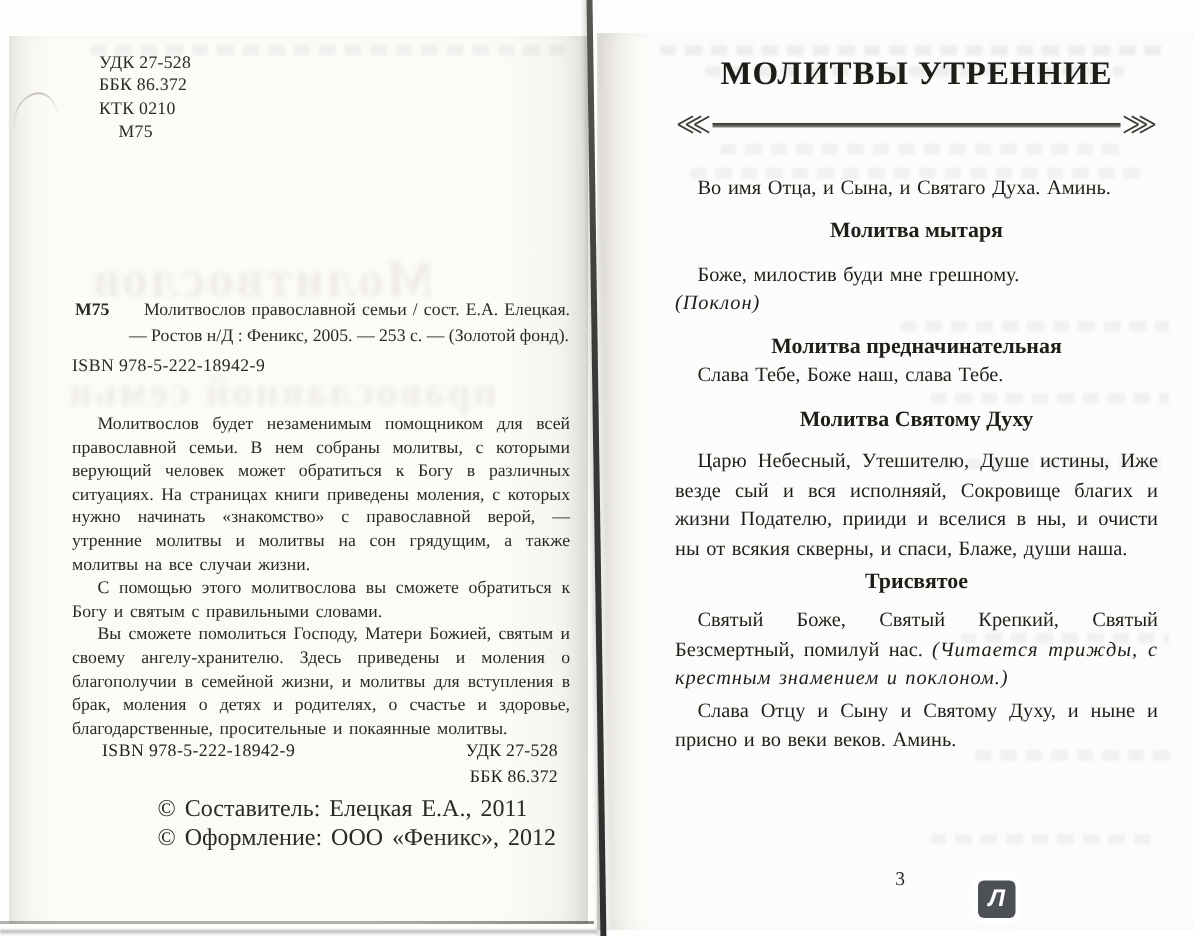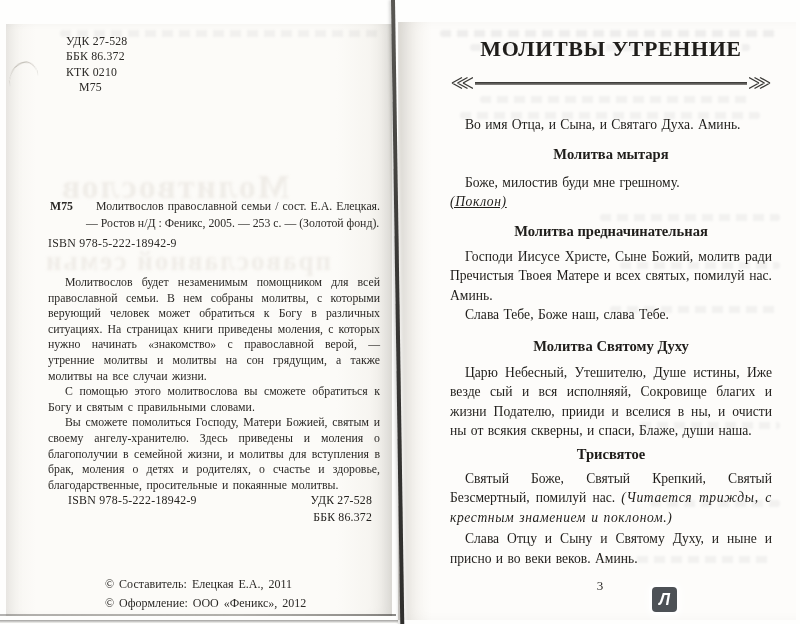--- a/index.html
+++ b/index.html
@@ -48,38 +48,38 @@
   .codes-top .indent{padding-left:13px;}
   .entry{position:relative;margin-top:102px;padding-left:38px;line-height:17px;text-align:justify;}
   .entry .label{position:absolute;left:2px;top:0;font-weight:bold;}
   .entry .etext{display:block;text-indent:10px;}
   .isbn-top{margin-top:4px;letter-spacing:.3px;}
   .annotation{margin-top:24px;text-align:justify;line-height:15.6px;word-spacing:1.5px;}
   .annotation p{margin:0;text-indent:17px;}
   .bottom-row{position:absolute;left:48px;top:492px;width:330px;font-size:11.8px;line-height:16.5px;}
   .bottom-row .isbn-b{position:absolute;left:20px;top:0;letter-spacing:.3px;}
   .bottom-row .codes-b{position:absolute;right:6px;top:0;text-align:right;letter-spacing:.2px;}
-  .copyrights{position:absolute;left:105px;top:531px;font-size:12px;line-height:18.5px;color:#2b2926;word-spacing:2px;margin-top:44px;}
+  .copyrights{position:absolute;left:105px;top:531px;font-size:16px;line-height:18.5px;color:#2b2926;word-spacing:2px;}
   
   .right-flow{position:absolute;left:450px;top:38px;width:322px;font-size:13.6px;line-height:19.5px;color:#1f1d1a;}
   .right-flow h1{
     margin:0;font-size:22px;line-height:22px;text-align:center;
     font-weight:bold;letter-spacing:.6px;
   }
   .divider{display:flex;align-items:center;margin:16px 1px 0;height:14px;}
   .divider .rule{flex:1;height:3px;margin:0 2px;background:linear-gradient(to bottom,#2f2e2c,#8c8a86);}
   .divider svg{flex:none;display:block;}
   .right-flow h2{margin:0;font-size:14.6px;line-height:18px;font-weight:bold;text-align:center;}
   .right-flow p{margin:0;text-align:justify;word-spacing:1px;}
   .p-indent{text-indent:15px;}
   .it{font-style:italic;letter-spacing:.6px;}
   .inv{margin-top:25px !important;}
   .h-myt{margin-top:10px !important;}
   .p-bozhe{margin-top:10px !important;}
-  .poklon{font-style:italic;letter-spacing:.6px;text-align:left !important;text-decoration:underline;}
+  .poklon{font-style:italic;letter-spacing:.6px;text-align:left !important;}
   .h-pred{margin-top:10px !important;}
   .p-gospodi{margin-top:7px !important;}
   .h-duhu{margin-top:12px !important;}
   .p-tsaryu{margin-top:8px !important;}
   .h-tri{margin-top:4px !important;}
   .p-svyat{margin-top:6px !important;}
   .p-slava2{margin-top:2px !important;}
   .page-num{position:absolute;left:450px;top:578px;width:300px;text-align:center;font-size:13px;color:#2b2926;}
   
   .watermark{
@@ -181,21 +181,20 @@
       </svg>
     </div>
 
     <p class="p-indent inv">Во имя Отца, и Сына, и Святаго Духа. Аминь.</p>
 
     <h2 class="h-myt">Молитва мытаря</h2>
     <p class="p-indent p-bozhe">Боже, милостив буди мне грешному.</p>
     <p class="poklon">(Поклон)</p>
 
     <h2 class="h-pred">Молитва предначинательная</h2>
-    <p class="p-indent p-gospodi">Господи Иисусе Христе, Сыне Божий, молитв ради Пречистыя Твоея Матере и всех святых, помилуй нас. Аминь.</p>
     <p class="p-indent">Слава Тебе, Боже наш, слава Тебе.</p>
 
     <h2 class="h-duhu">Молитва Святому Духу</h2>
     <p class="p-indent p-tsaryu">Царю Небесный, Утешителю, Душе истины, Иже везде сый и вся исполняяй, Сокровище благих и жизни Подателю, прииди и вселися в ны, и очисти ны от всякия скверны, и спаси, Блаже, души наша.</p>
 
     <h2 class="h-tri">Трисвятое</h2>
     <p class="p-indent p-svyat"><span>Святый Боже, Святый Крепкий, Святый Безсмертный, помилуй нас. </span><span class="it">(Читается трижды, с крестным знамением и поклоном.)</span></p>
     <p class="p-indent p-slava2">Слава Отцу и Сыну и Святому Духу, и ныне и присно и во веки веков. Аминь.</p>
   </div>
 

